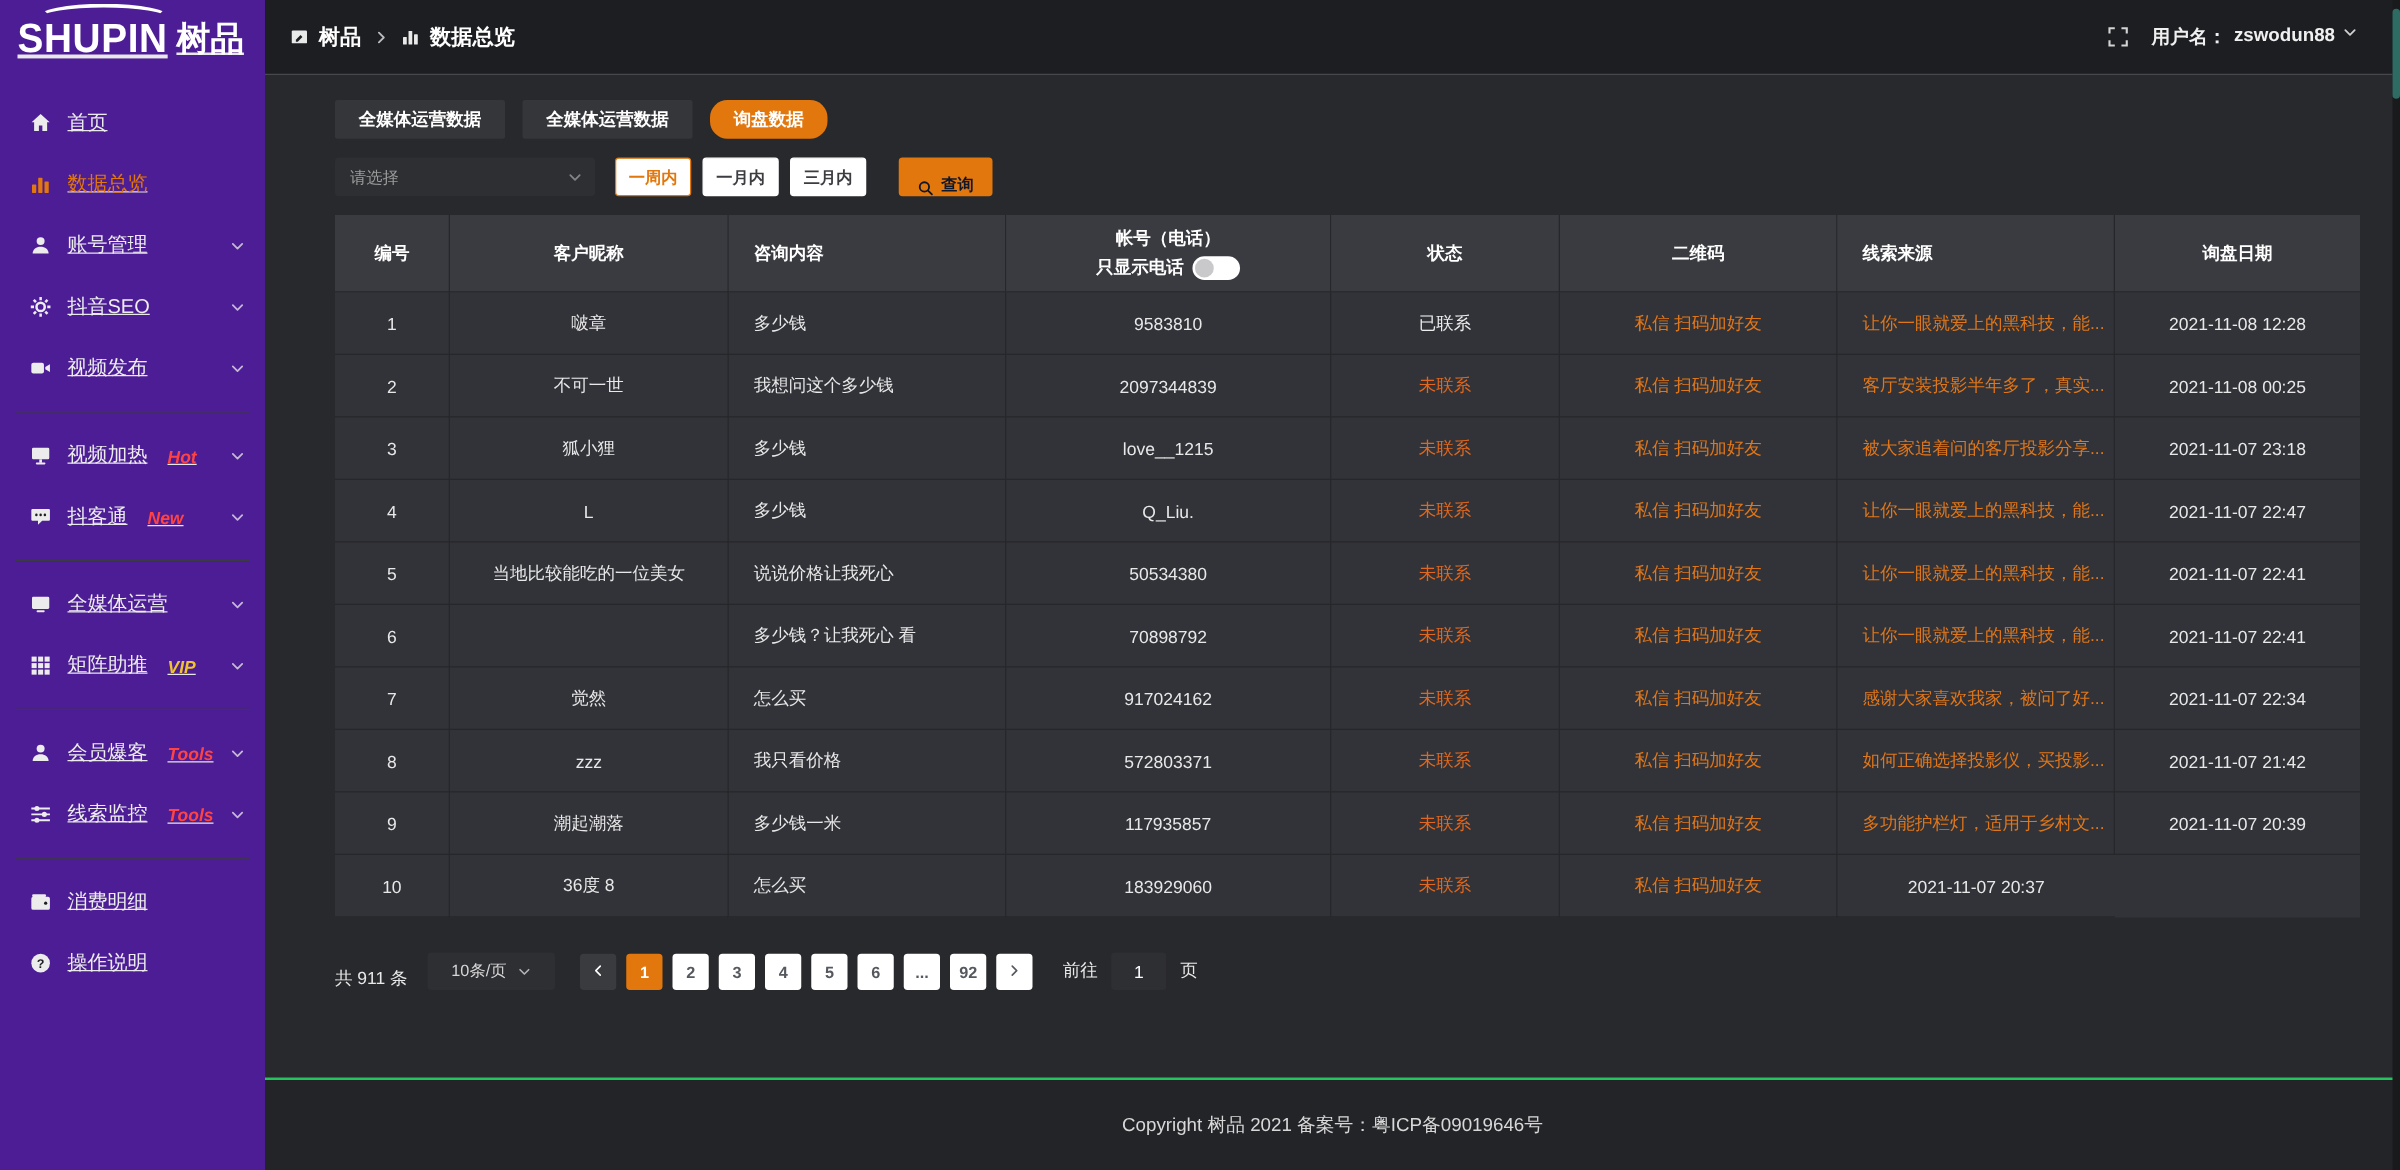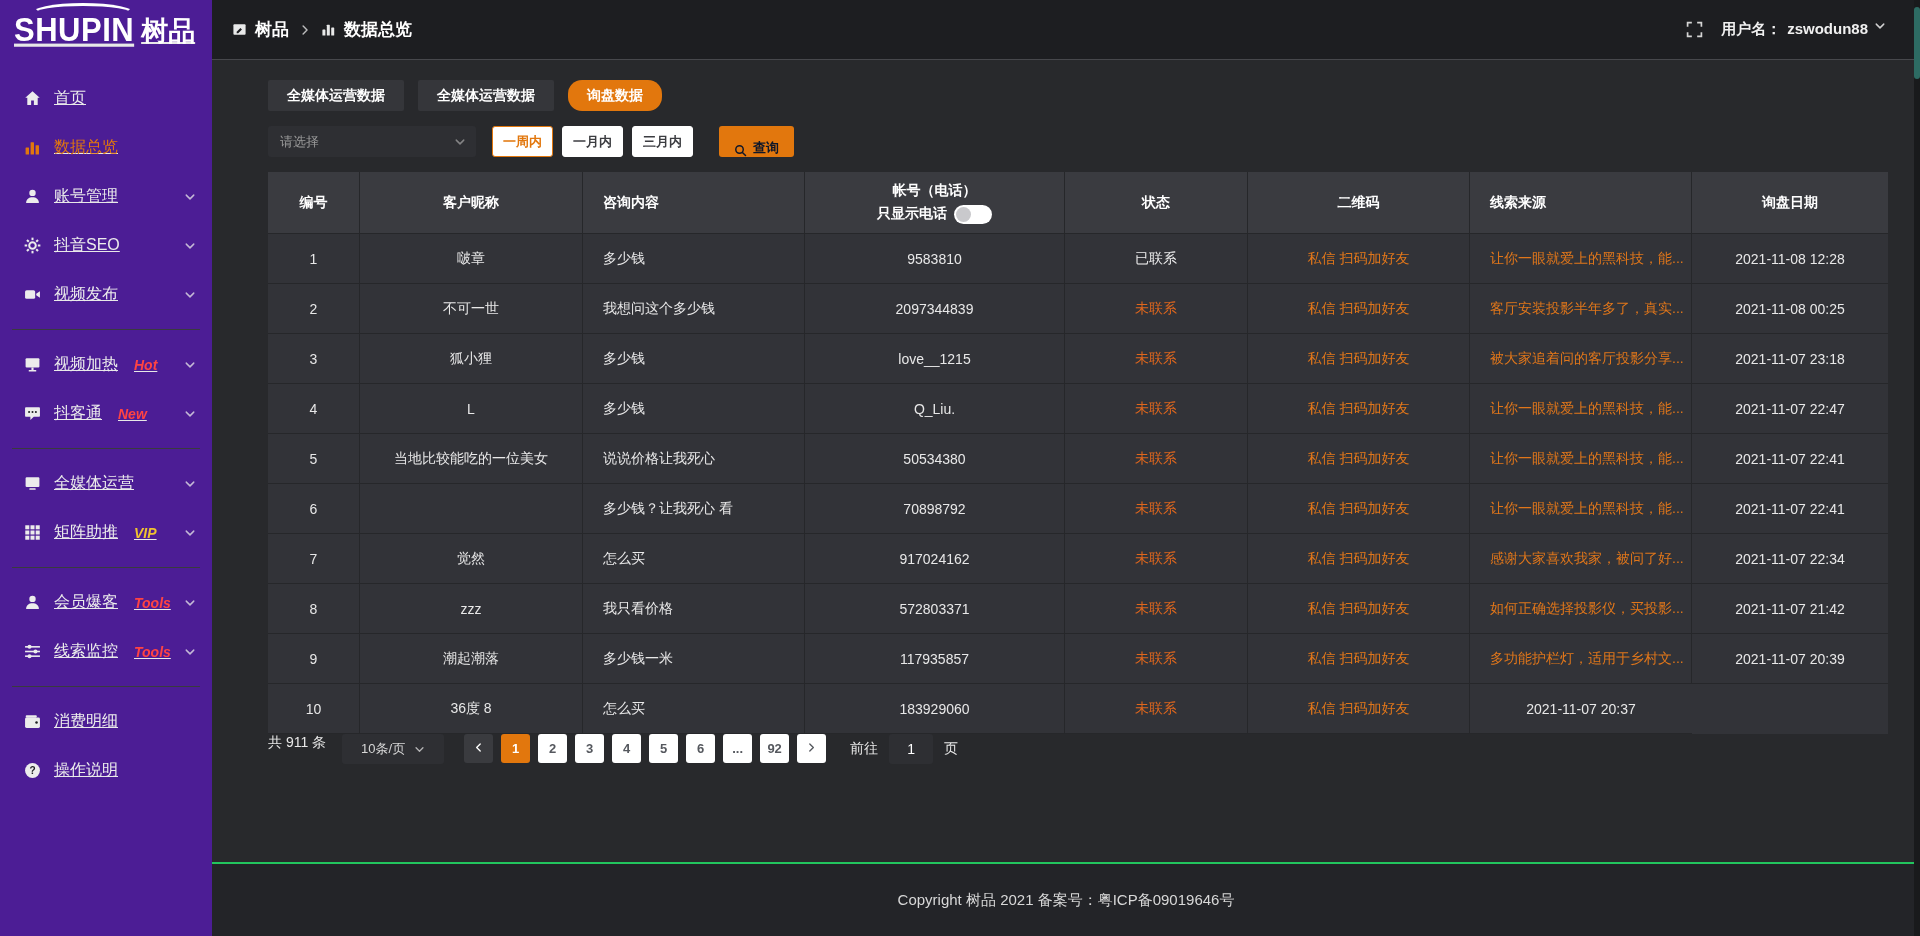--- a/index.html
+++ b/index.html
@@ -82,21 +82,21 @@
   .td { height:50px; border-right:1px solid #26272a; border-bottom:1px solid #26272a;
     display:flex; align-items:center; justify-content:center; color:#e8e8e8;
     overflow:hidden; white-space:nowrap; }
   .td.l { justify-content:flex-start; padding-left:20px; }
   .td:last-child { border-right:none; }
   .td.link { color:var(--link-orange); cursor:pointer; }
   .td.status { color:var(--status-pending); font-weight:normal; }
   .td.status.contacted { color:#ededed; }
 
   
-  .pager { margin-top:0; display:flex; align-items:flex-start; font-size:14px; }
+  .pager { margin-top:28px; display:flex; align-items:flex-end; font-size:14px; }
   .pager-total { margin-right:16px; color:#e8e8e8; }
   .psize { width:102px; height:30px; background:#2e2f33; border-radius:3px; cursor:pointer;
     display:flex; align-items:center; justify-content:center; gap:9px; color:#d6d6d6; font-size:13px; margin-right:20px; }
   .psize-chevron { width:11px; height:11px; display:inline-flex; opacity:.8; }
   .psize-chevron svg { width:100%; height:100%; }
   .pbtn { width:29px; height:29px; border:none; border-radius:3px; margin-right:8px;
     display:inline-flex; align-items:center; justify-content:center; cursor:pointer;
     font-family:inherit; font-size:13px; font-weight:bold; }
   .pbtn svg { width:11px; height:11px; }
   .pbtn.prev { background:#3a3b3f; color:#fff; }

